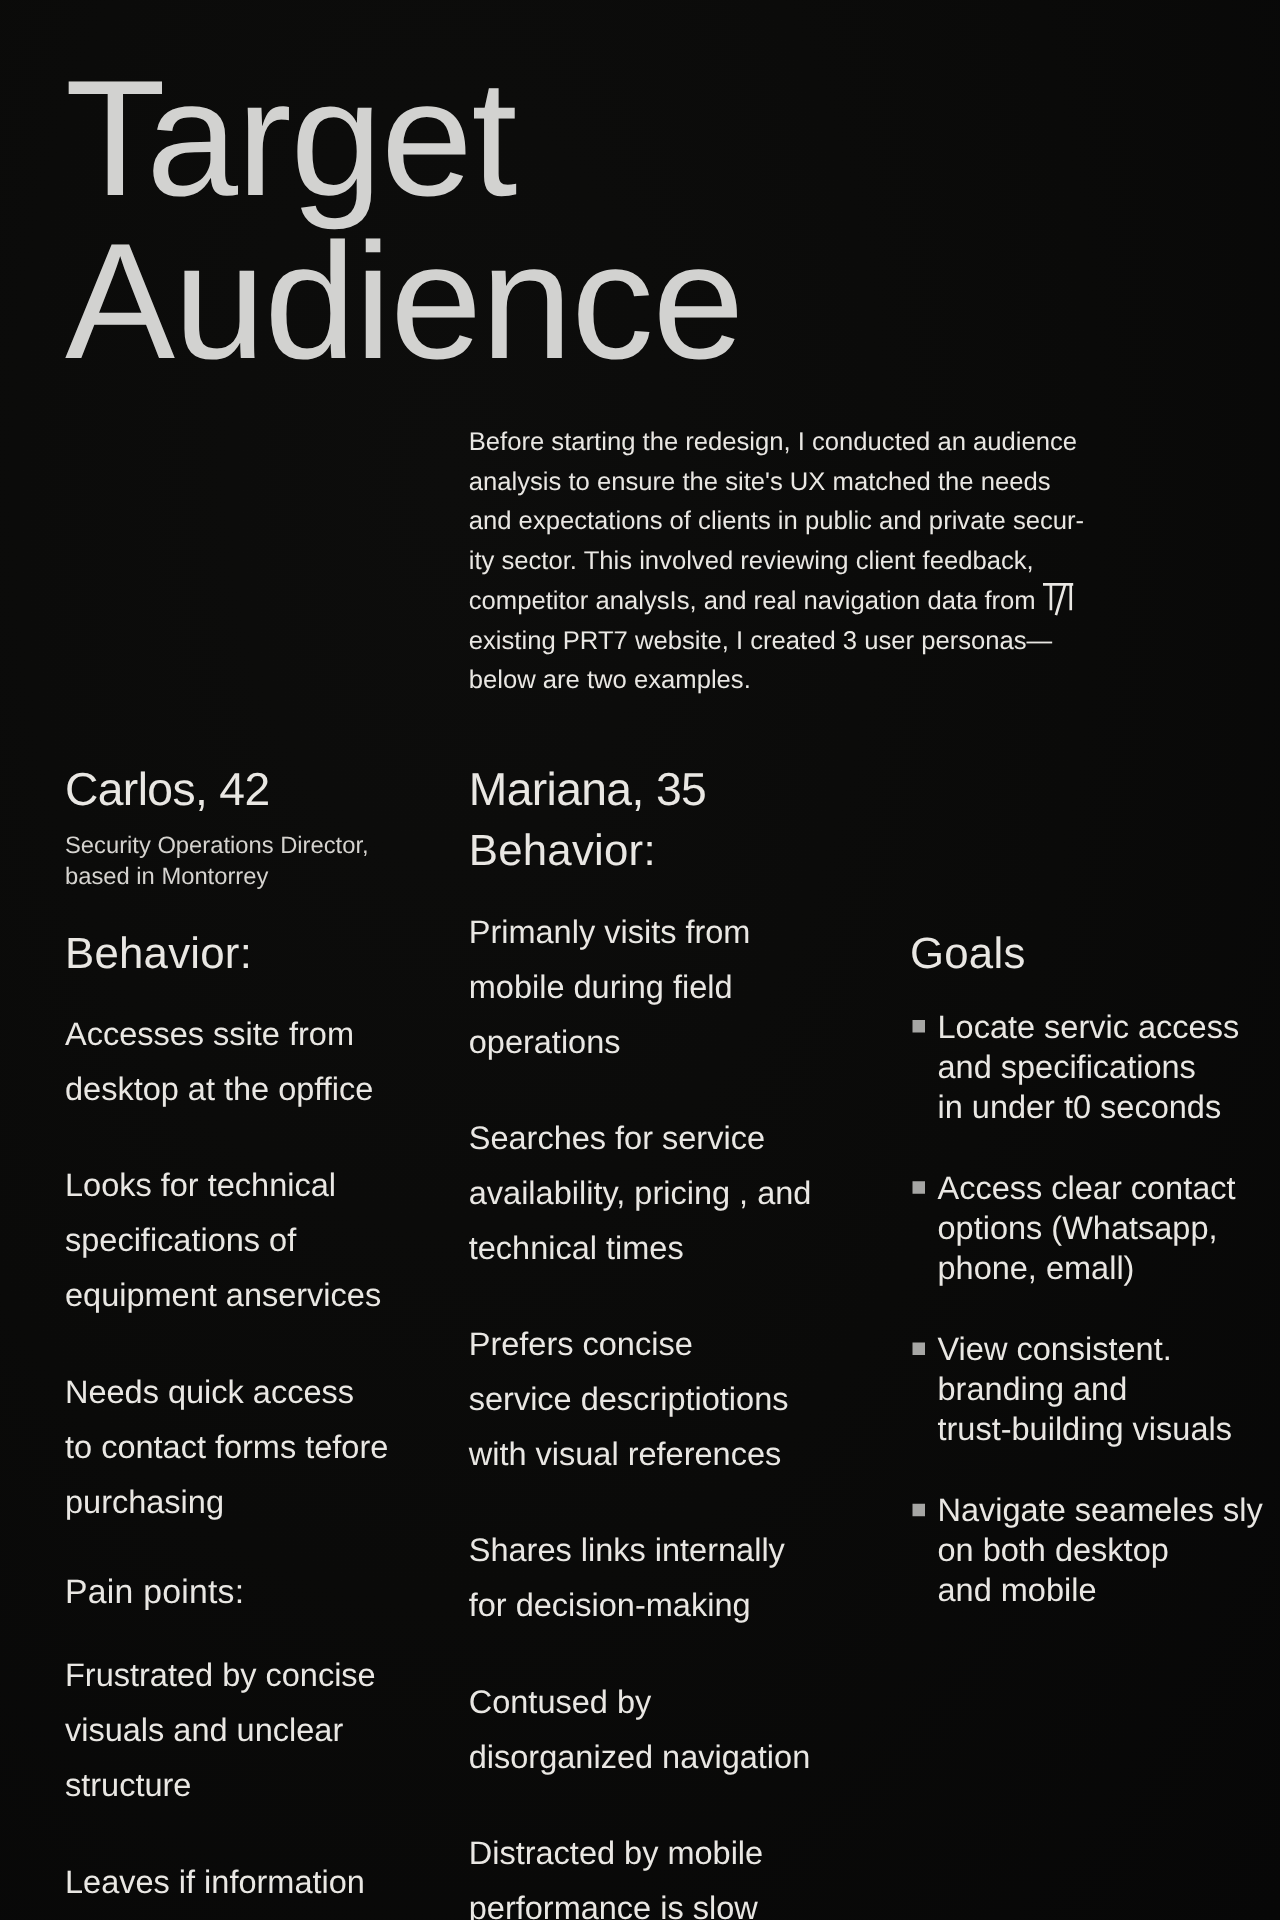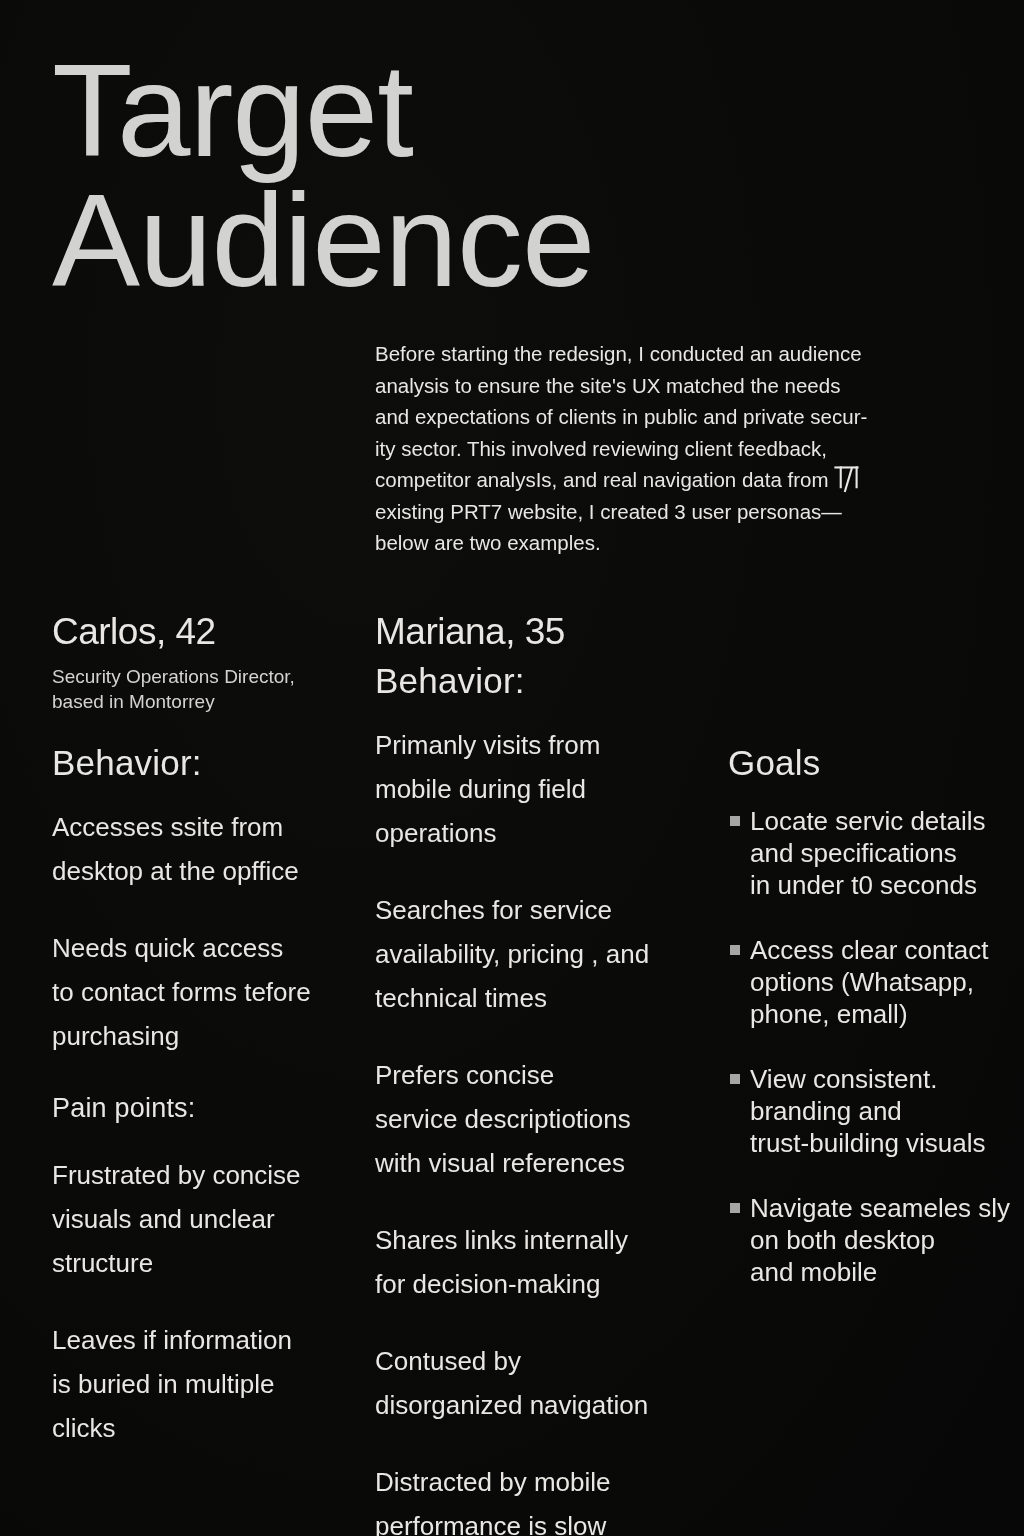--- a/index.html
+++ b/index.html
@@ -79,20 +79,23 @@
 existing PRT7 website, I created 3 user personas—
 below are two examples.</span></p>
 
   <div class="col col1">
     <h2 class="persona-name">Carlos, 42</h2>
     <p class="persona-subtitle">Security Operations Director,
 based in Montorrey</p>
     <h3 class="section-label">Behavior:</h3>
     <p class="para">Accesses ssite from
 desktop at the opffice</p>
+    <p class="para">Looks for technical
+specifications of
+equipment anservices</p>
     <p class="para">Needs quick access
 to contact forms tefore
 purchasing</p>
     <h3 class="pain-label">Pain points:</h3>
     <p class="para">Frustrated by concise
 visuals and unclear
 structure</p>
     <p class="para">Leaves if information
 is buried in multiple
 clicks</p>
@@ -116,21 +119,21 @@
 disorganized navigation</p>
     <p class="para">Distracted by mobile
 performance is slow
 or irrelevant visuals</p>
   </div>
 
   <div class="col col3">
     <h3 class="section-label">Goals</h3>
     <div class="goal-item">
       <span class="goal-bullet"></span>
-      <span class="goal-text">Locate servic details
+      <span class="goal-text">Locate servic access
 and specifications
 in under t0 seconds</span>
     </div>
     <div class="goal-item">
       <span class="goal-bullet"></span>
       <span class="goal-text">Access clear contact
 options (Whatsapp,
 phone, emall)</span>
     </div>
     <div class="goal-item">

